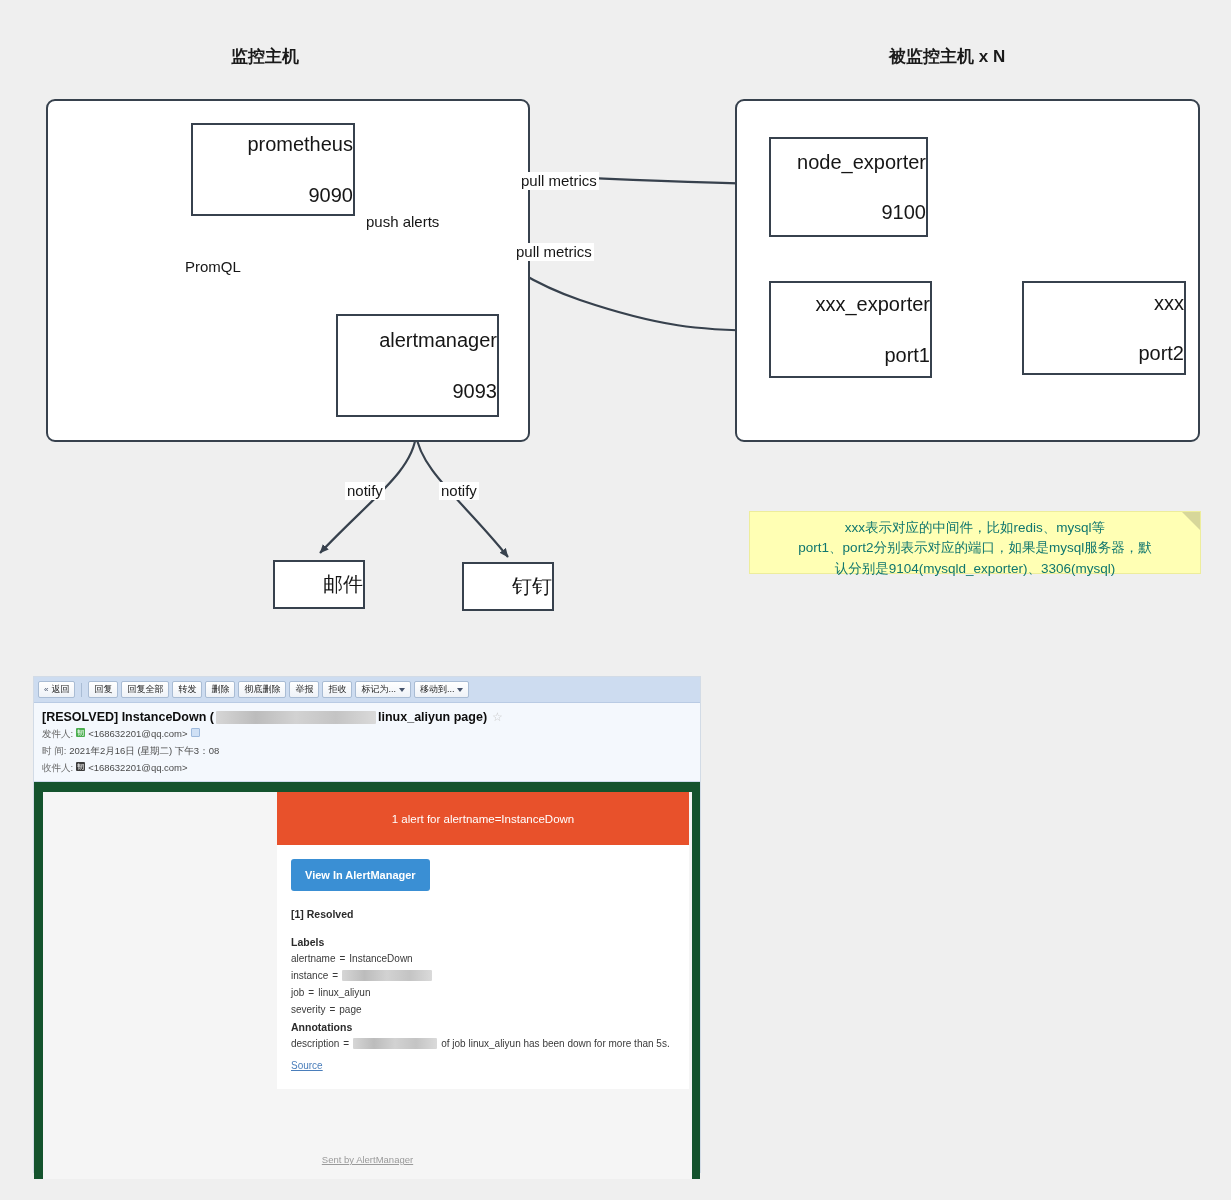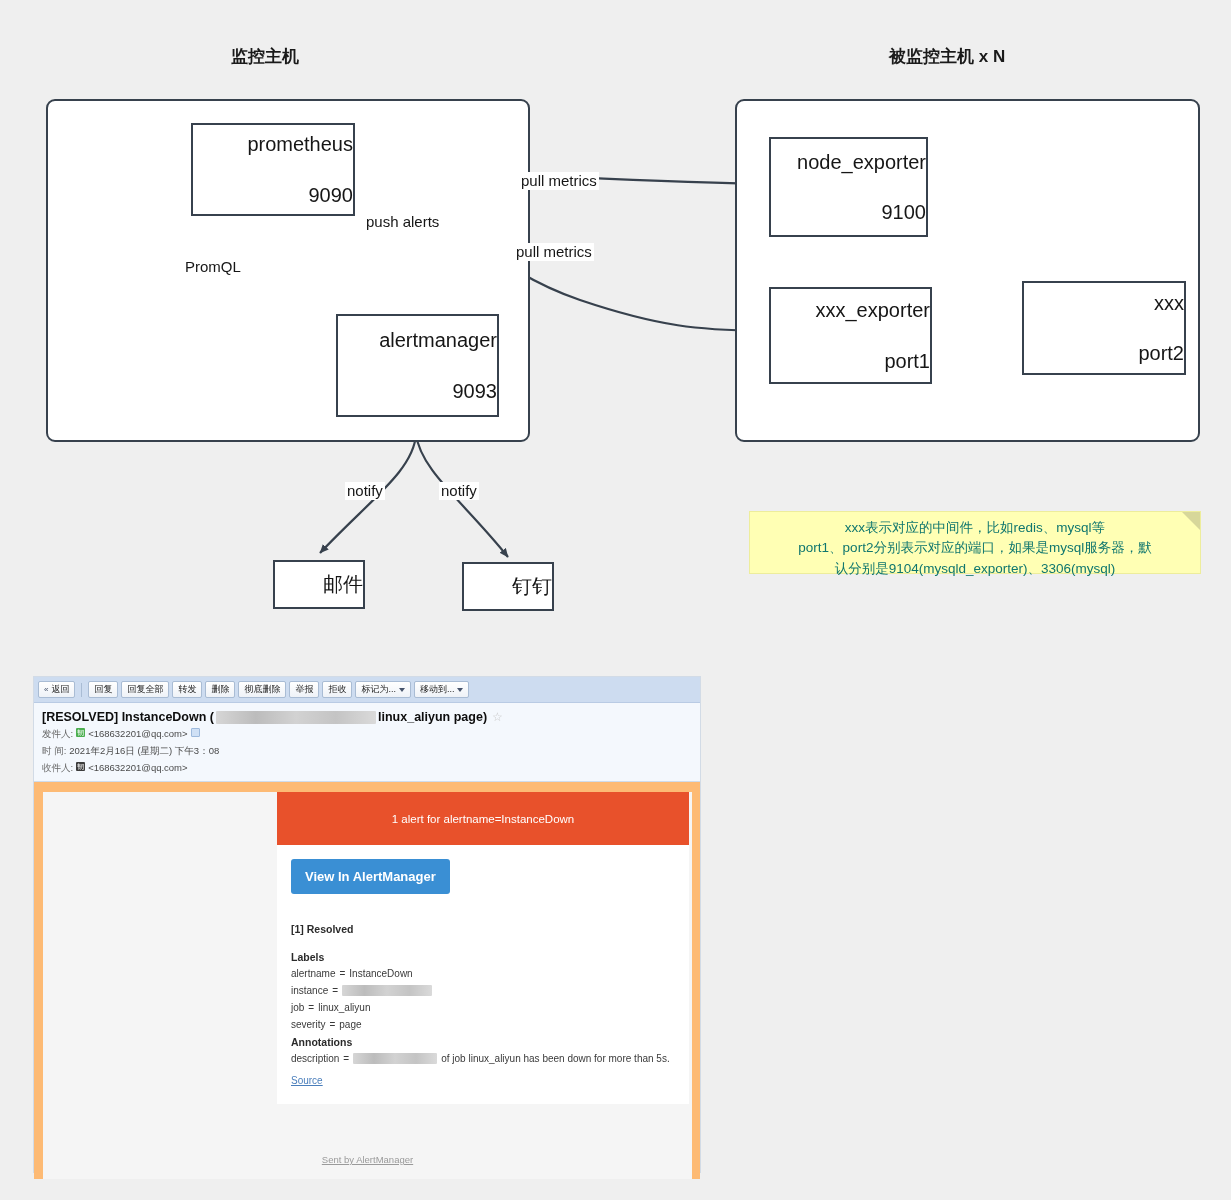--- a/index.html
+++ b/index.html
@@ -163,21 +163,21 @@
   .card-chip {
     display:inline-block;
     width:9px;height:9px;
     background:#cfe0f5;
     border:1px solid #9db9dc;
     border-radius:1px;
   }
 
   
   .mail-body {
-    background:#fdba74;
+    background:#14532d;
     height:calc(100% - 26px - 72px);
     position:relative;
     padding-left:16px;
   }
   .alert-stage {
     position:absolute;
     left:9px; top:10px;
     width:649px; bottom:0;
     background:#f5f5f5;
   }
@@ -195,25 +195,25 @@
     display:flex;
     align-items:center;
     justify-content:center;
     text-align:center;
   }
   .alert-inner { padding:14px 14px 16px 14px; }
   .view-btn {
     display:inline-block;
     background:#3a8fd4;
     color:#ffffff;
-    font-size:13px;
+    font-size:11px;
     font-weight:bold;
     padding:10px 14px;
     border-radius:3px;
-    margin-bottom:29px;
+    margin-bottom:17px;
   }
   .res-title { font-size:10.5px; font-weight:bold; color:#2b2b2b; margin-bottom:16px; }
   .sec-title { font-size:10.5px; font-weight:bold; color:#2b2b2b; margin-bottom:5px; }
   .kv {
     font-size:10px;
     color:#3a3a3a;
     margin-bottom:6px;
     display:flex;
     align-items:center;
     gap:4px;
@@ -281,21 +281,21 @@
   <div class="node-box" style="left:336px; top:314px; width:163px; height:103px;">
     <span class="ln">alertmanager</span>
     <span class="ln">9093</span>
   </div>
 
   <div class="node-box" style="left:769px; top:137px; width:159px; height:100px;">
     <span class="ln">node_exporter</span>
     <span class="ln">9100</span>
   </div>
 
-  <div class="node-box" style="left:769px; top:281px; width:163px; height:97px;margin-top:6px;">
+  <div class="node-box" style="left:769px; top:281px; width:163px; height:97px;">
     <span class="ln">xxx_exporter</span>
     <span class="ln">port1</span>
   </div>
 
   <div class="node-box" style="left:1022px; top:281px; width:164px; height:94px;">
     <span class="ln">xxx</span>
     <span class="ln">port2</span>
   </div>
 
   <div class="node-box" style="left:273px; top:560px; width:92px; height:49px;">

